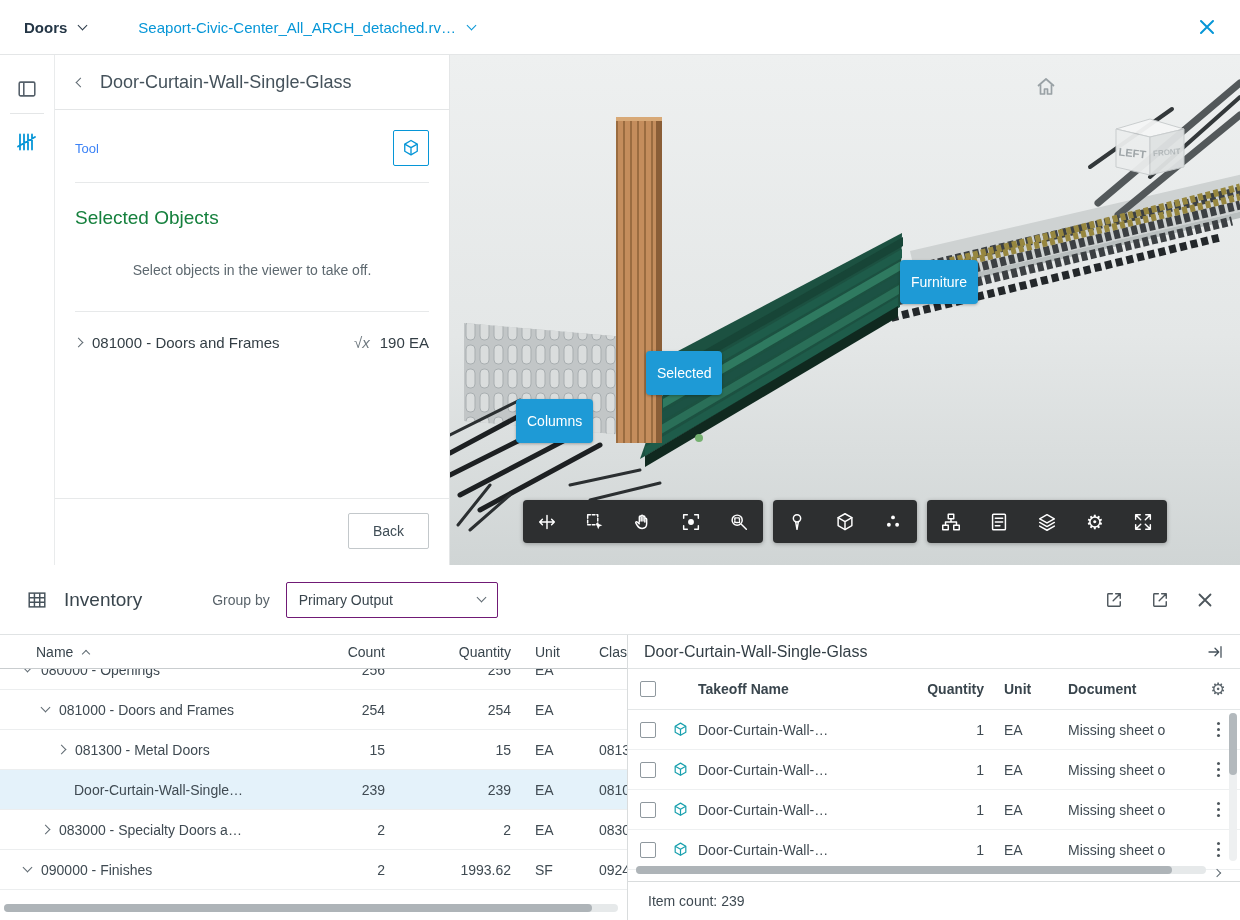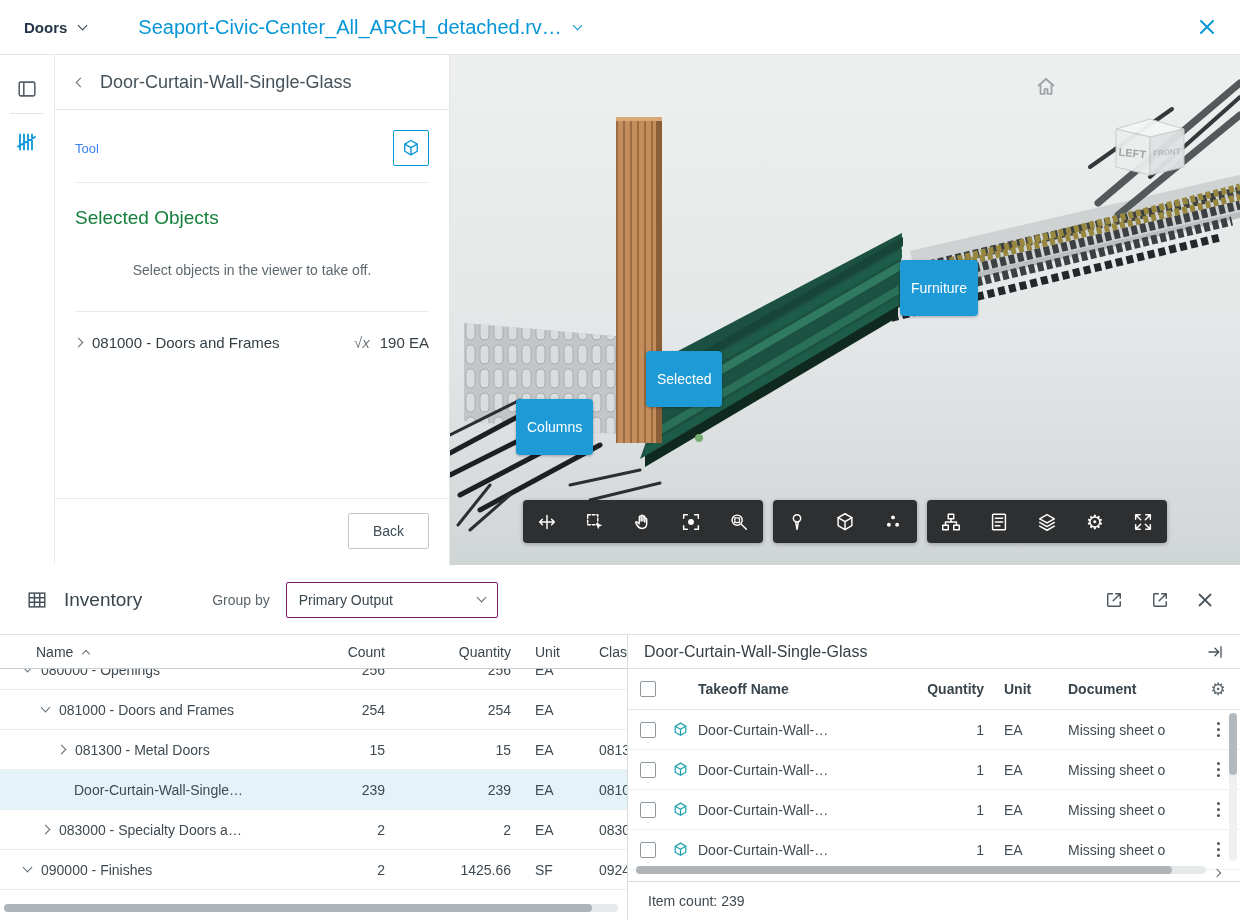--- a/index.html
+++ b/index.html
@@ -11,21 +11,21 @@
   .chev.down{transform:rotate(45deg);margin-top:-4px}
   .chev.right{transform:rotate(-45deg)}
   .chev.left{transform:rotate(135deg)}
   .chev.up{transform:rotate(-135deg);margin-top:4px}
   .chev.teal{border-color:#0696d7}
   .chev.dark{border-color:#2b3a48}
 
   
   .topbar{height:55px;display:flex;align-items:center;padding:0 24px;border-bottom:1px solid #e4e6e7;background:#fff}
   .topbar .nav{display:flex;align-items:center;gap:12px;font-size:15px;color:#243646;font-weight:700;cursor:pointer}
-  .topbar .docname{display:flex;align-items:center;gap:12px;margin-left:52px;font-size:20px;color:#0696d7;cursor:pointer}
+  .topbar .docname{display:flex;align-items:center;gap:12px;margin-left:52px;font-size:15px;color:#0696d7;cursor:pointer}
   .topbar .spacer{flex:1}
   .icon-btn{display:flex;align-items:center;justify-content:center;cursor:pointer}
 
   
   .main{display:flex;height:510px}
   .rail{width:55px;border-right:1px solid #e9ebec;display:flex;flex-direction:column;align-items:center;padding-top:12px}
   .rail-item{width:55px;height:44px;display:flex;align-items:center;justify-content:center;cursor:pointer}
   .rail-divider{width:34px;border-bottom:1px solid #e4e6e7;margin:2px 0 6px}
 
   .panel{width:395px;border-right:1px solid #e4e6e7;display:flex;flex-direction:column;background:#fff}
@@ -40,21 +40,21 @@
   .group-row .g-label{flex:1;white-space:nowrap;overflow:hidden}
   .formula{font-style:italic;color:#707a81;font-size:15px;flex:none}
   .g-value{flex:none;color:#333e45}
   .panel-fill{flex:1}
   .panel-footer{display:flex;justify-content:flex-end;padding:14px 20px 16px;border-top:1px solid #e7e9ea;margin:0 0}
   .back-btn{border:1px solid #c3c8cb;background:#fff;color:#3f4d56;font-size:14px;padding:9px 24px;border-radius:2px;cursor:pointer}
 
   
   .viewer{flex:1;position:relative;overflow:hidden;background:linear-gradient(180deg,#eef0f0 0%,#e4e7e7 55%,#d0d5d5 100%)}
   .scene{position:absolute;inset:0}
-  .chip{position:absolute;background:#1e9ad6;color:#fff;font-size:14px;padding:20px 11px;border-radius:4px;box-shadow:0 1px 3px rgba(0,0,0,.28);cursor:pointer;white-space:nowrap}
+  .chip{position:absolute;background:#1e9ad6;color:#fff;font-size:14px;padding:14px 11px;border-radius:4px;box-shadow:0 1px 3px rgba(0,0,0,.28);cursor:pointer;white-space:nowrap}
   .chip-columns{left:66px;top:344px}
   .chip-windows{left:196px;top:296px}
   .chip-furniture{left:450px;top:205px}
   .home-btn{position:absolute;left:584px;top:20px;cursor:pointer}
   .viewcube{position:absolute;right:46px;top:58px;opacity:.95;cursor:pointer}
   .viewer-toolbar{position:absolute;left:50%;transform:translateX(-50%);bottom:22px;display:flex;gap:10px}
   .tb-group{display:flex;background:#2d2f30;border-radius:4px;box-shadow:0 1px 4px rgba(0,0,0,.3)}
   .tb-btn{width:48px;height:43px;display:flex;align-items:center;justify-content:center;cursor:pointer}
   .tb-btn svg{stroke:#fff;fill:none;stroke-width:1.6;stroke-linecap:round;stroke-linejoin:round}
   .gear-glyph::before{content:"⚙";color:#fff;font-size:20px;line-height:1}
@@ -459,21 +459,21 @@
           <div class="c-qty">2</div>
           <div class="c-unit">EA</div>
           <div class="c-class">0830</div>
         </div>
         <div class="lt-row">
           <div class="c-name pl0">
               <span class="chev down"></span>
               <span>090000 - Finishes</span>
             </div>
           <div class="c-count">2</div>
-          <div class="c-qty">1425.66</div>
+          <div class="c-qty">1993.62</div>
           <div class="c-unit">SF</div>
           <div class="c-class">0924</div>
         </div>
         <div class="lt-row">
           <div class="c-name pl0"></div>
             <div class="c-count"></div>
             <div class="c-qty"></div>
             <div class="c-unit"></div>
             <div class="c-class"></div>
         </div>

